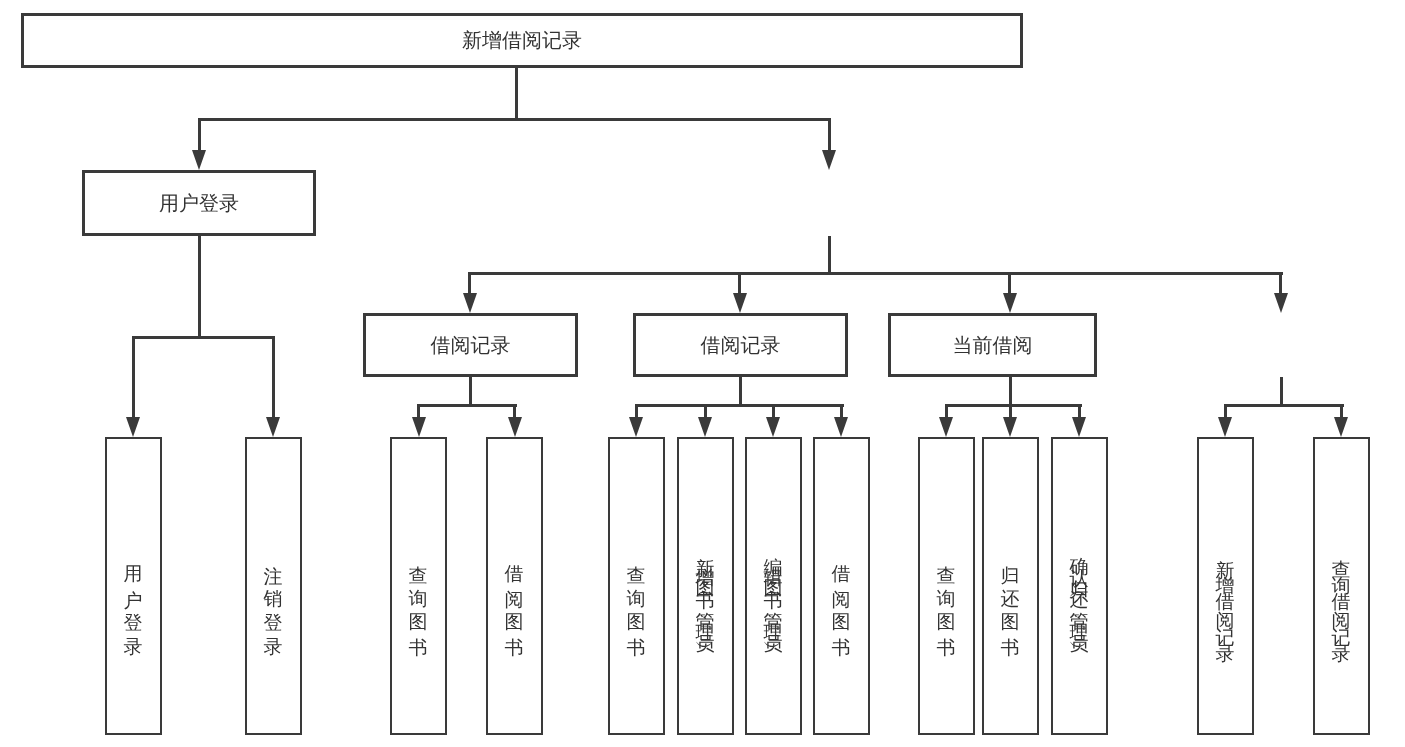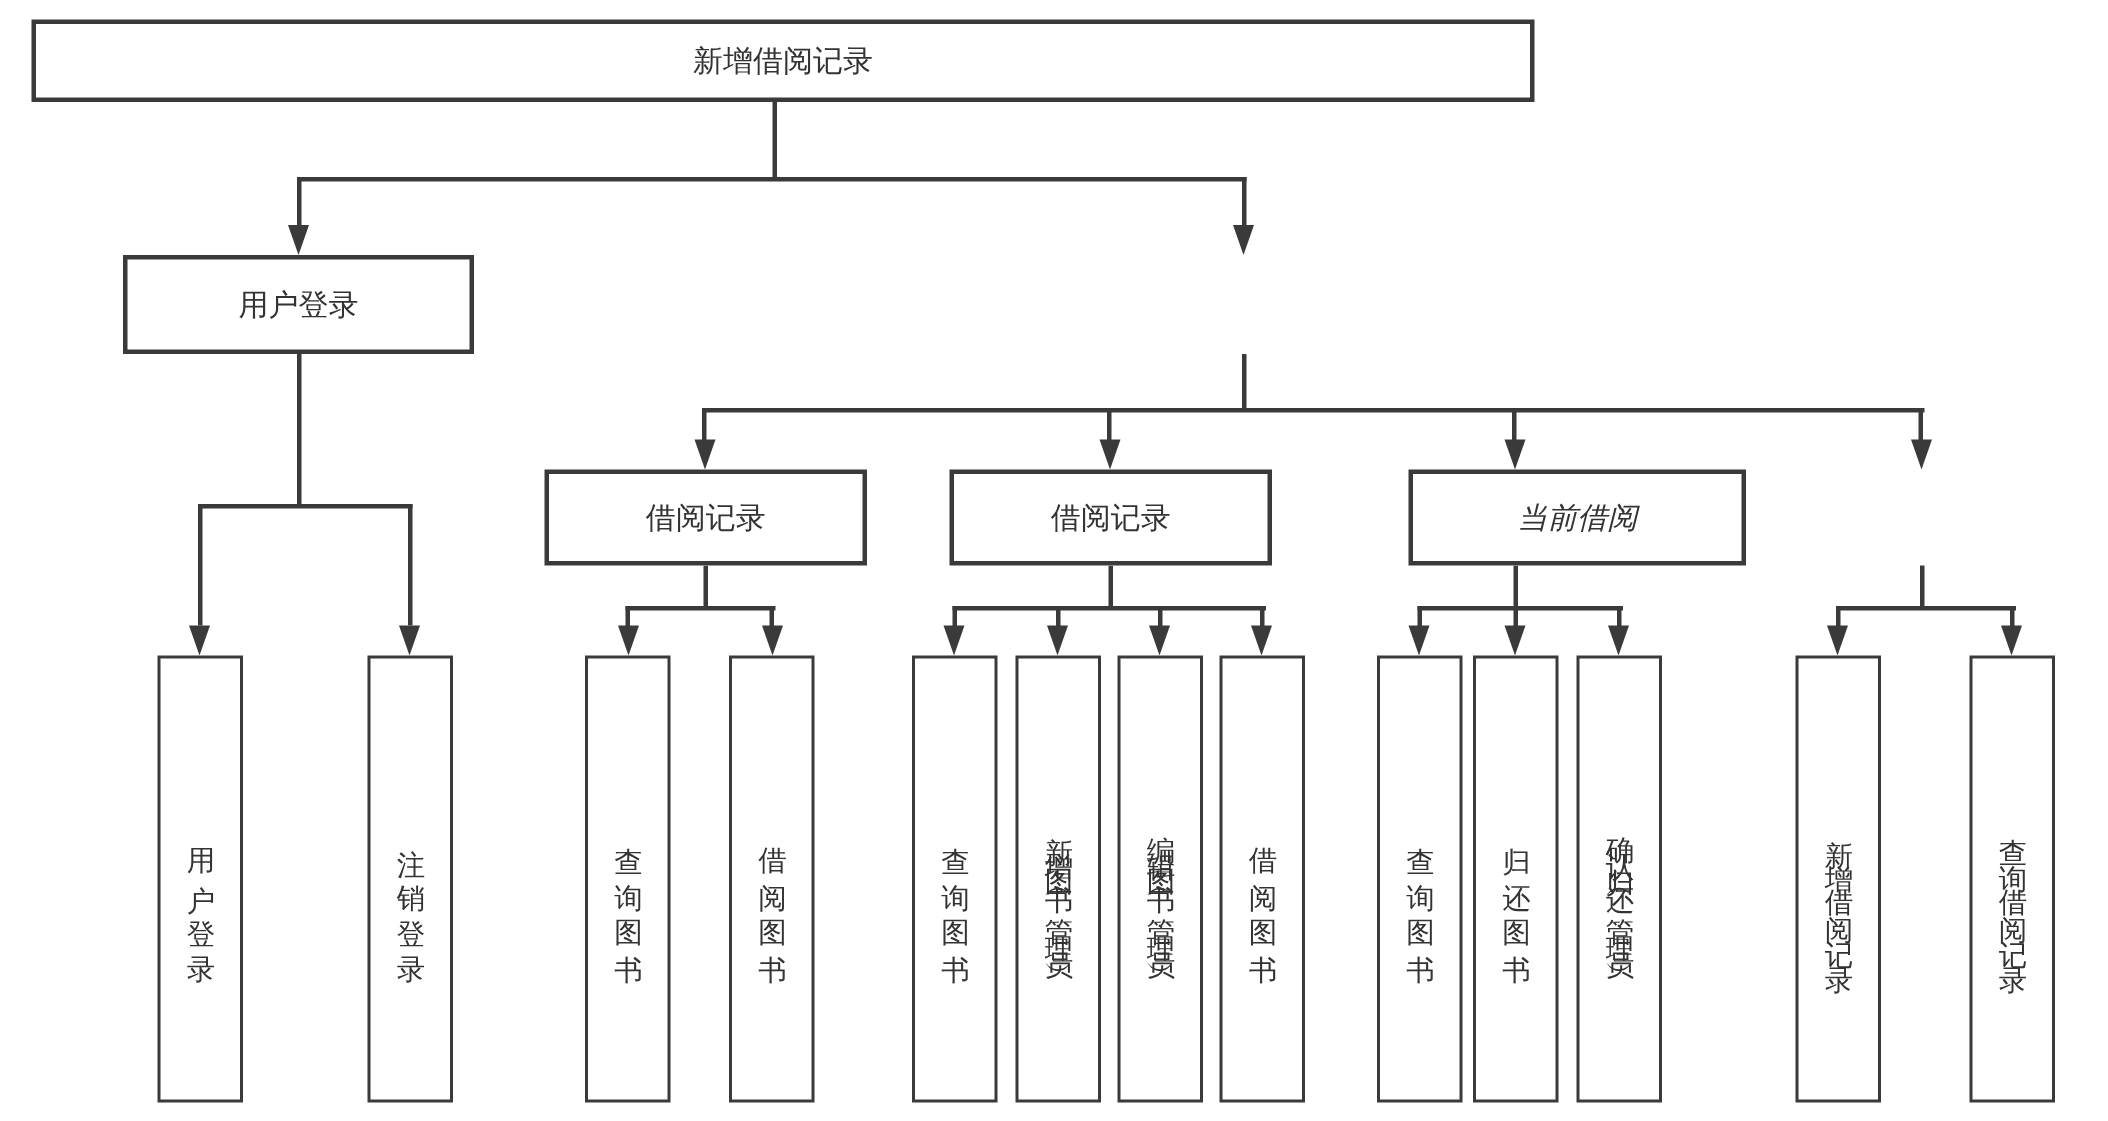--- a/index.html
+++ b/index.html
@@ -73,21 +73,21 @@
 
   <div class="box" style="left:21px; top:13px; width:1002px; height:55px;">新增借阅记录</div>
 
   <div class="box" style="left:82px; top:170px; width:234px; height:66px;">用户登录</div>
 
 
   <div class="box" style="left:363px; top:313px; width:215px; height:64px;">借阅记录</div>
 
   <div class="box" style="left:633px; top:313px; width:215px; height:64px;">借阅记录</div>
 
-  <div class="box" style="left:939px; top:313px; width:225px; height:64px;font-style:italic;">当前借阅</div>
+  <div class="box" style="left:888px; top:313px; width:209px; height:64px;">当前借阅</div>
 
 
   <div class="box leaf" style="left:105px; top:437px; width:57px; height:298px;">
     <span class="vtext sp4">用户登录</span>
   </div>
   <div class="box leaf" style="left:245px; top:437px; width:57px; height:298px;">
     <span class="vtext sp4">注销登录</span>
   </div>
 
   <div class="box leaf" style="left:390px; top:437px; width:57px; height:298px;">

